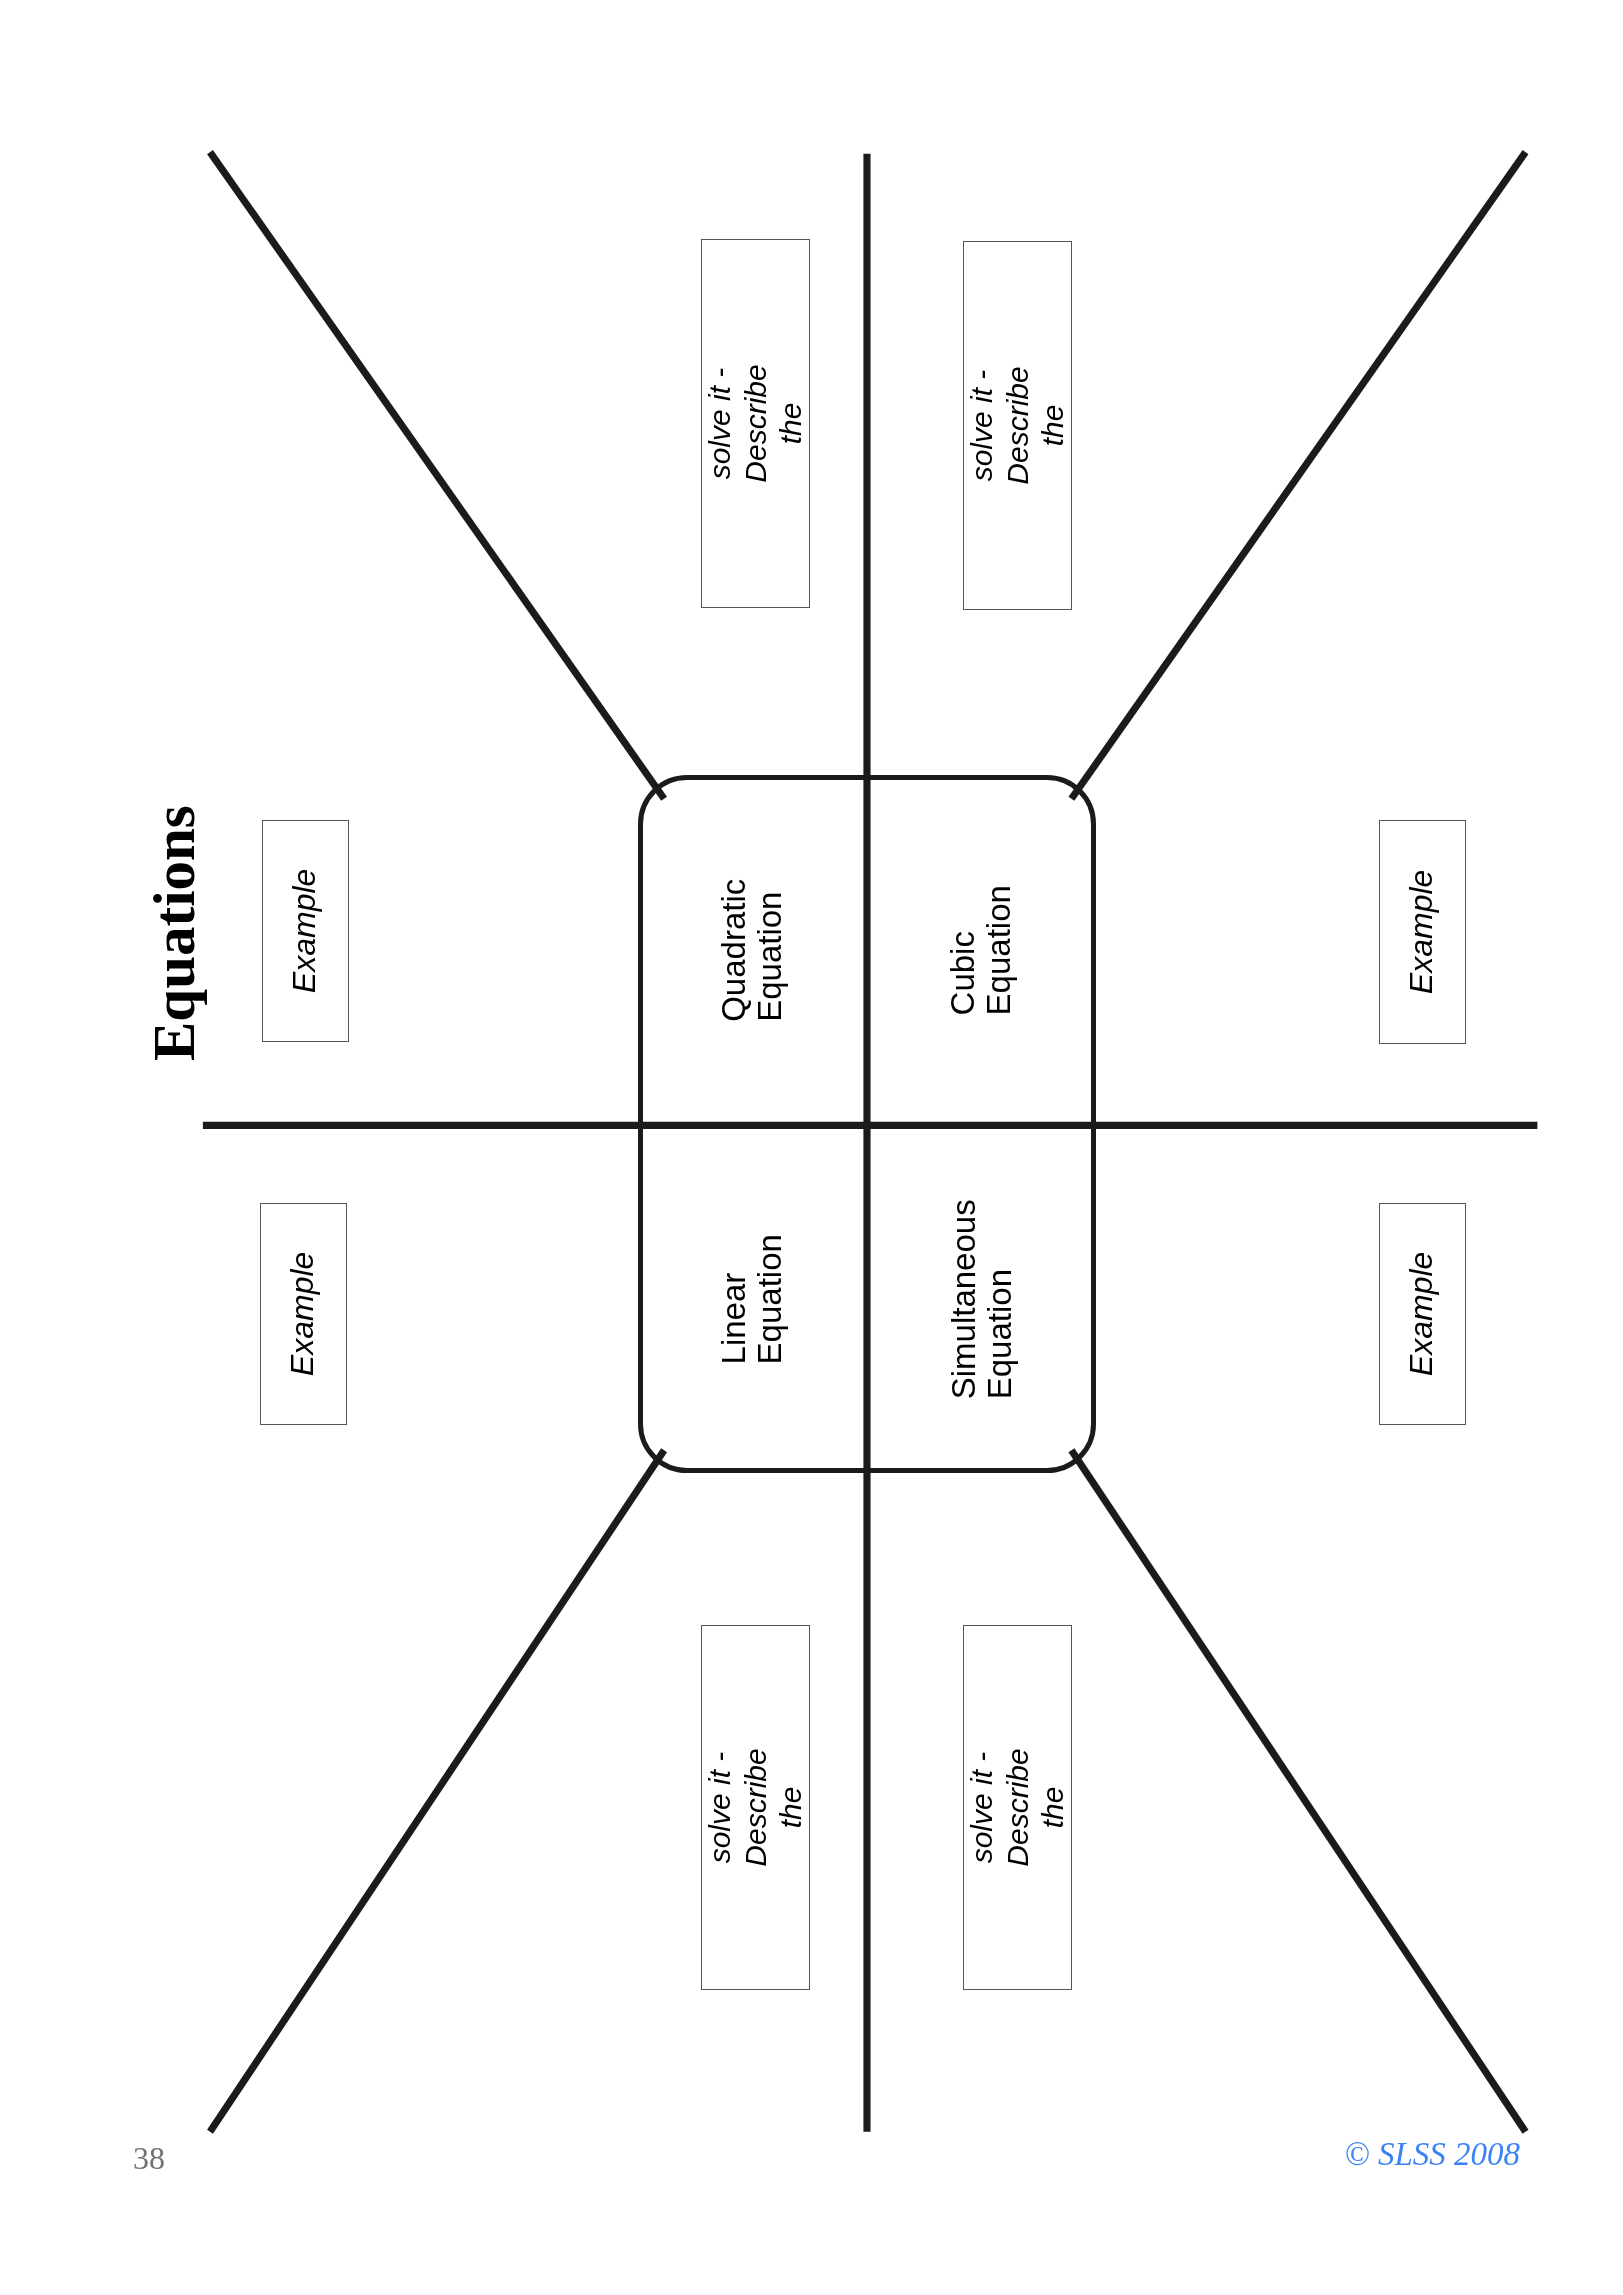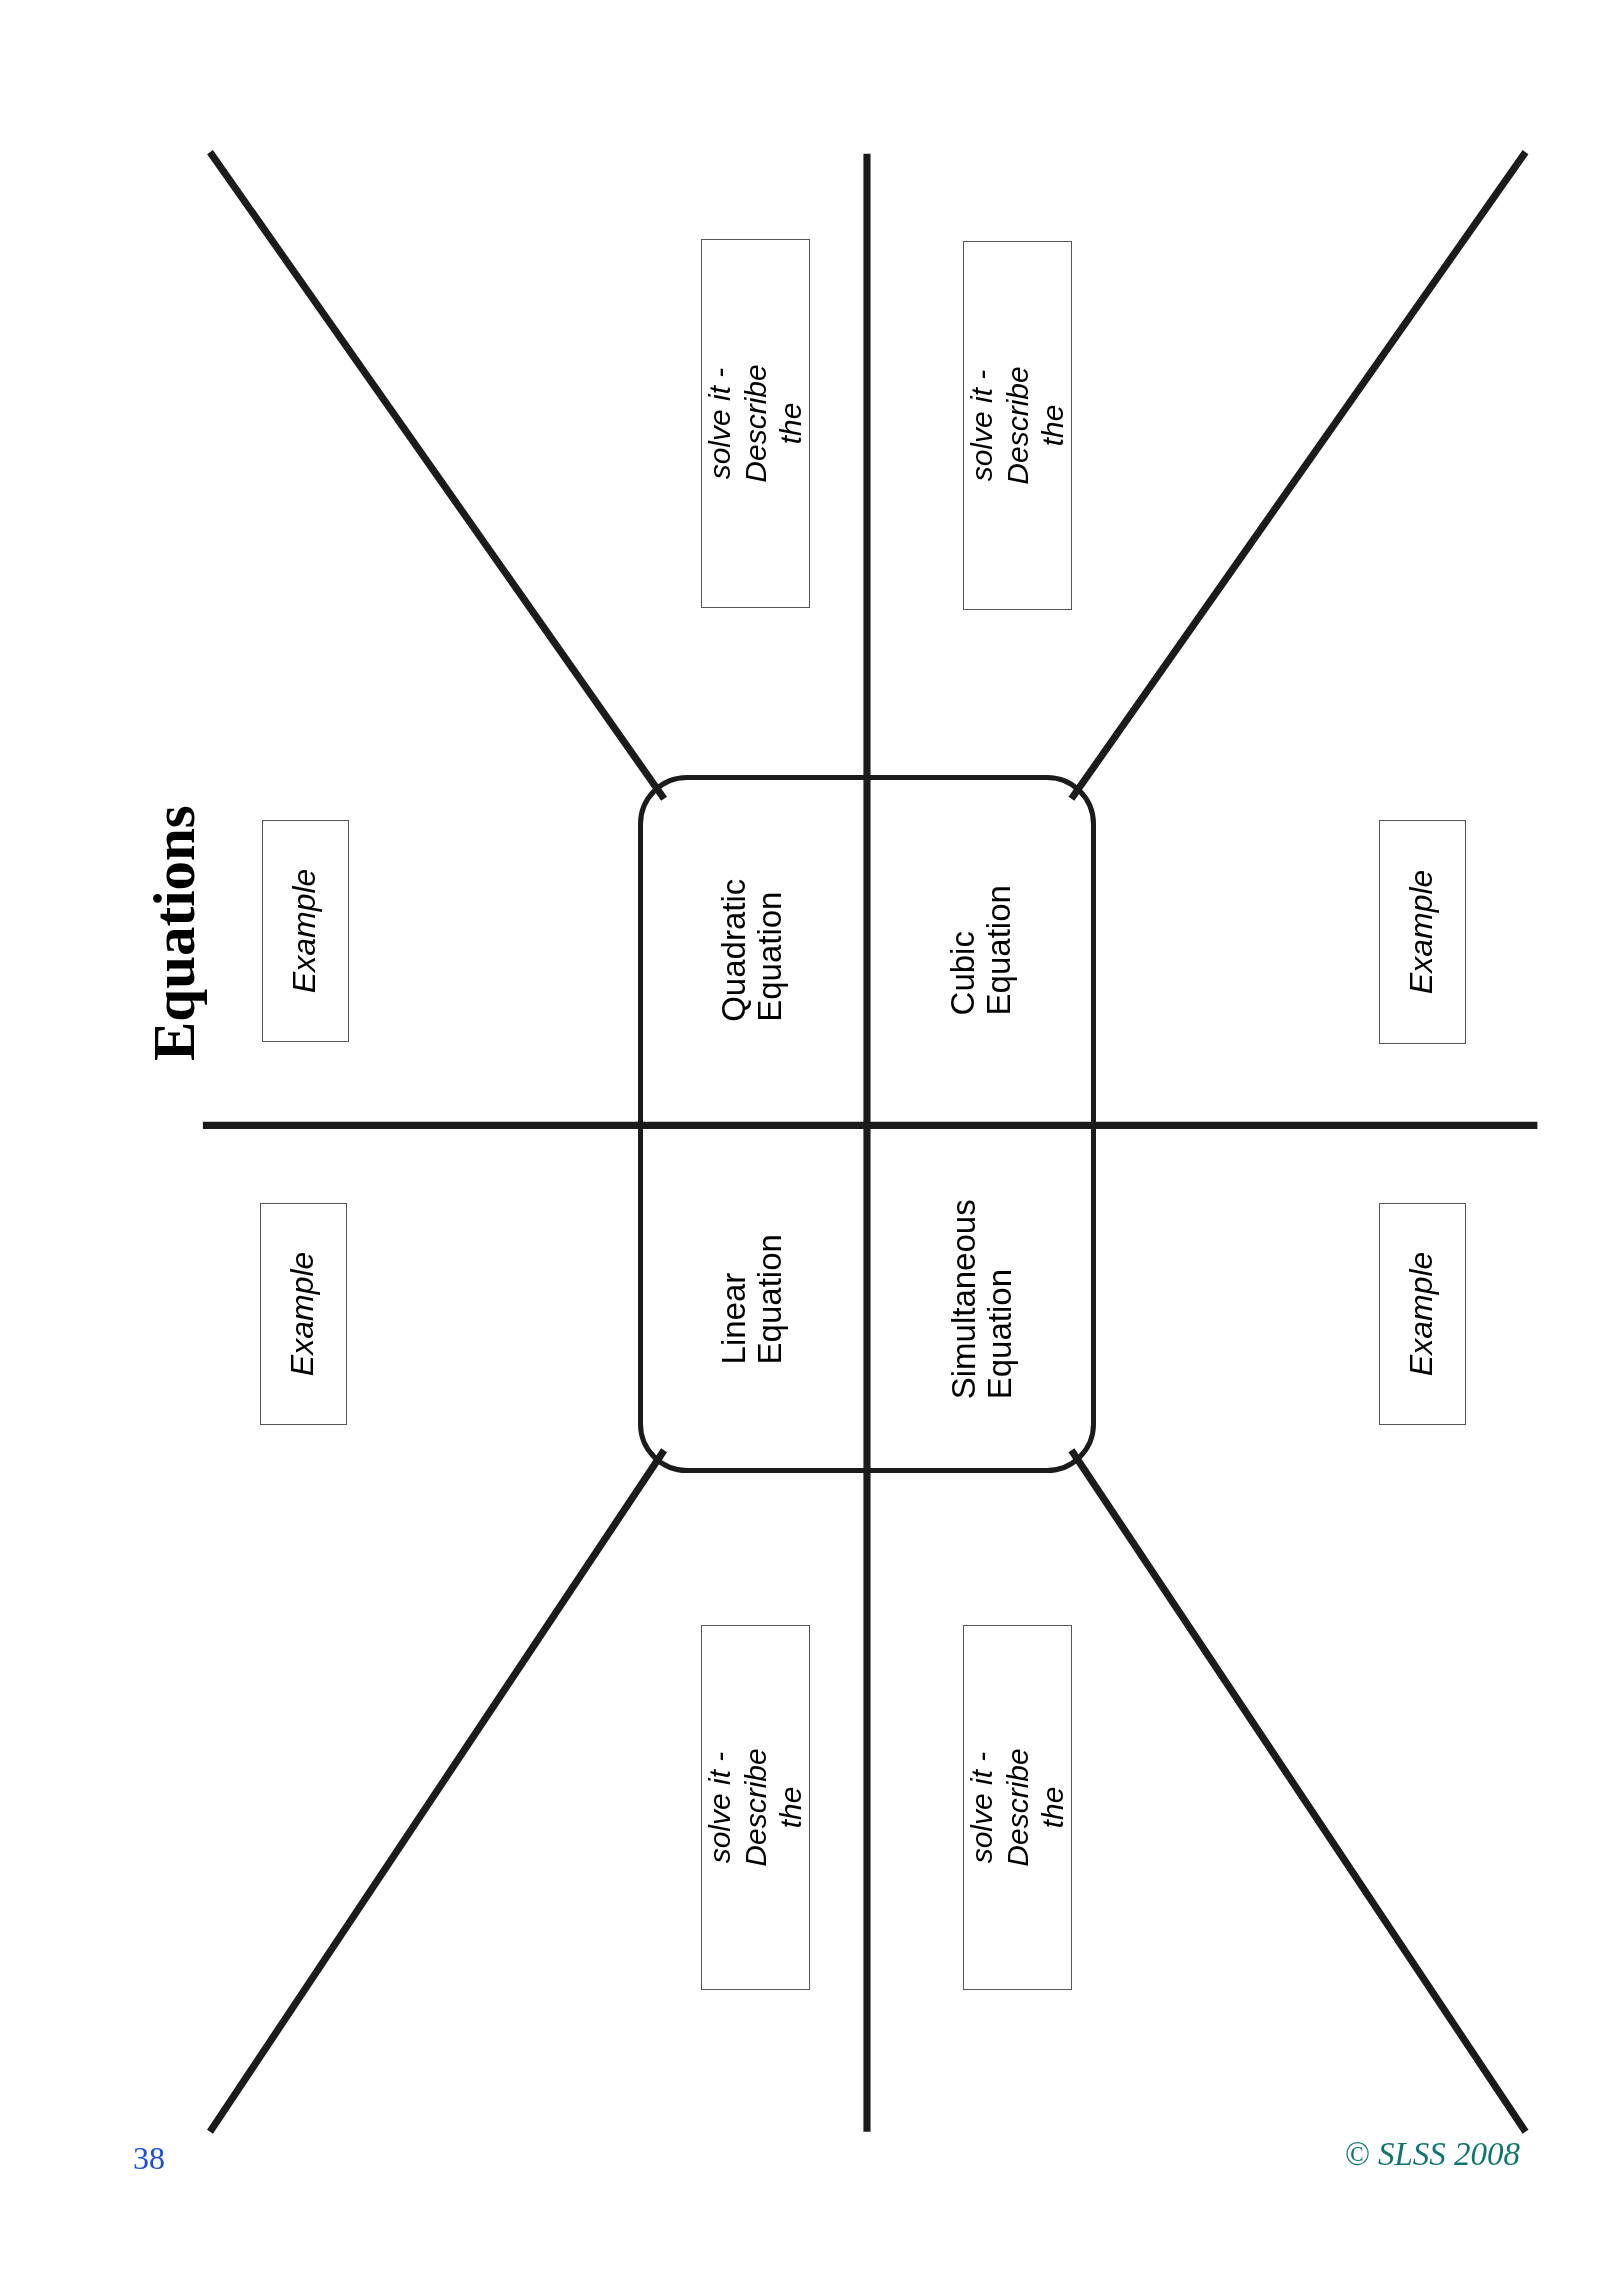--- a/index.html
+++ b/index.html
@@ -96,30 +96,30 @@
     font-family: "Liberation Sans", sans-serif;
   }
 
   
   #footer-page-number {
     position: absolute;
     left: 133px;
     top: 2140px;
     font-family: "Liberation Serif", serif;
     font-size: 32px;
-    color: #1d4ed8;
+    color: #737373;
   }
   #footer-copyright {
     position: absolute;
     right: 103px;
     top: 2136px;
     font-family: "Liberation Serif", serif;
     font-style: italic;
     font-size: 33px;
-    color: #0f766e;
+    color: #3b82f6;
     white-space: nowrap;
     margin-left: 32px;
   }
 </style>
 </head>
 <body>
 
 <div id="page">
 
   <svg id="lines" viewBox="0 0 2048 2896" width="1623" height="2295" xmlns="http://www.w3.org/2000/svg">

